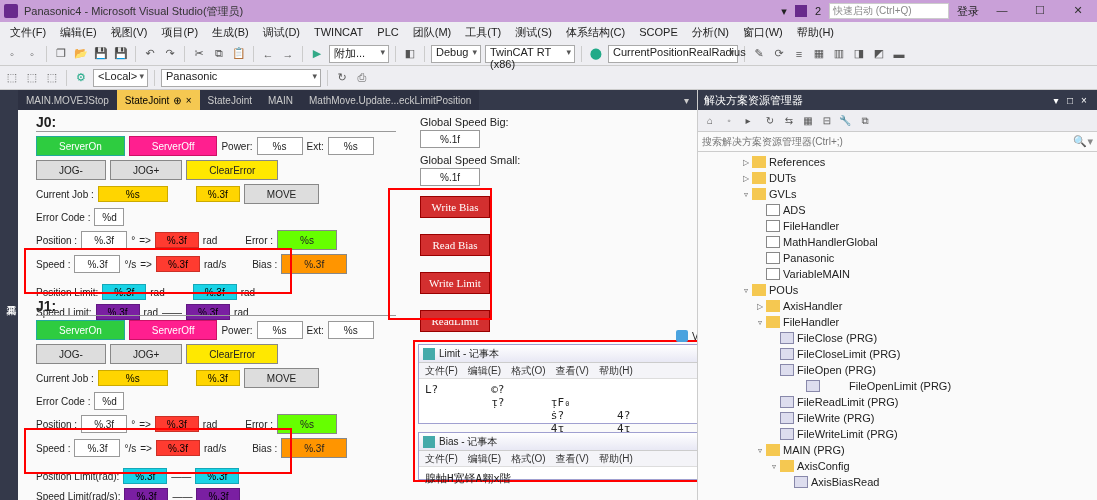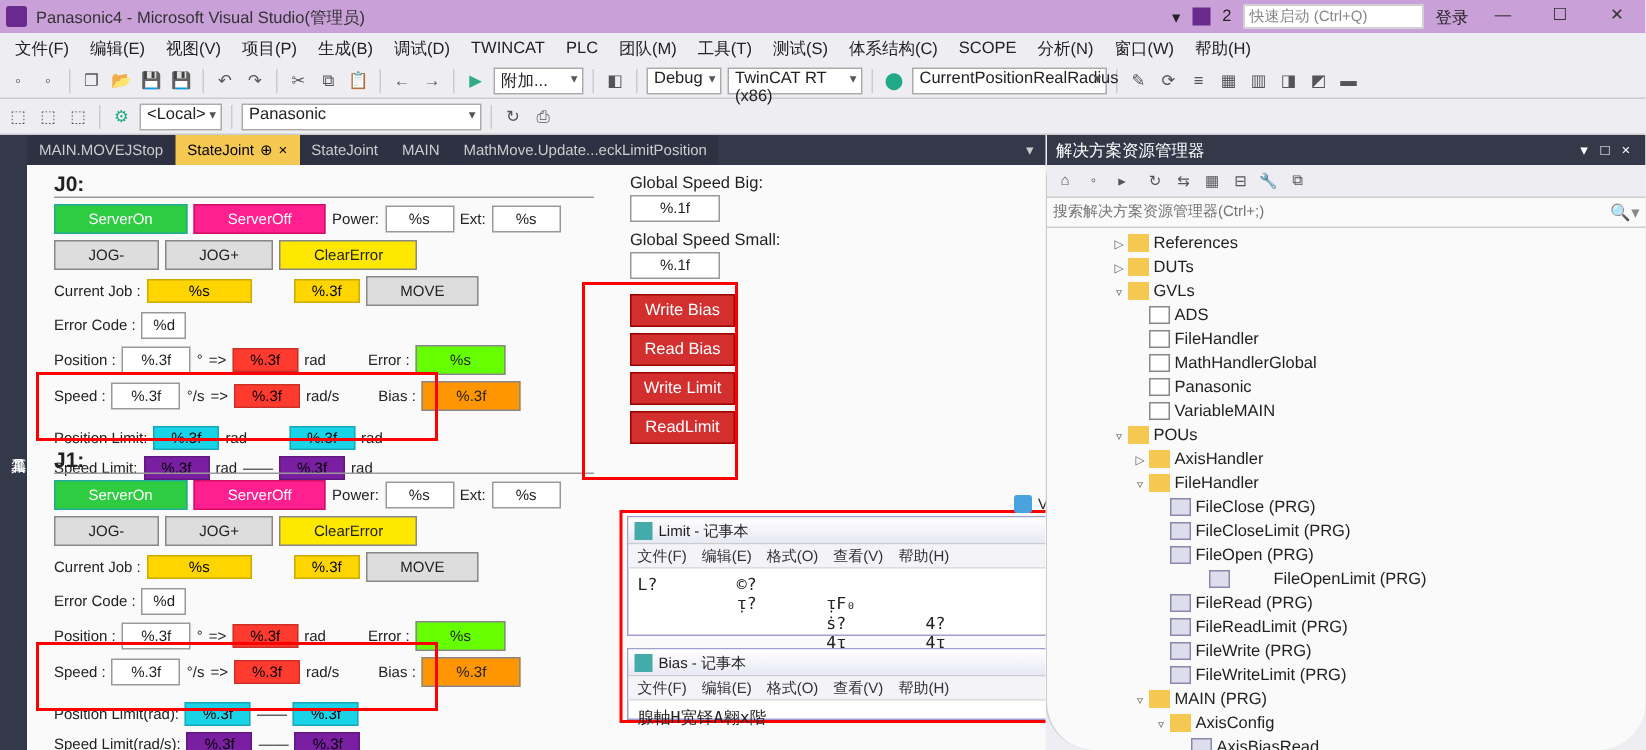--- a/index.html
+++ b/index.html
@@ -56,33 +56,33 @@
 .chip.red { background: #ff3b30; color: #000; }
 .chip.cyan { background: #19d3e6; }
 .chip.purple { background: #7a1fa2; color: #000; }
 
 .redbox { position: absolute; border: 2px solid #ff0000; }
 
 .rcol { position: absolute; left: 402px; top: 6px; width: 300px; }
 .rlabel { font-size: 11px; margin-bottom: 2px; }
 .rfld { width: 60px; }
 
-.bigred { background: #d32f2f; color: #fff; width: 70px; height: 22px; display: flex; align-items: center; justify-content: center; font-size: 11px; margin-bottom: 4px; border: 1px solid #900; }
+.bigred { background: #d32f2f; color: #fff; width: 70px; height: 22px; display: flex; align-items: center; justify-content: center; font-size: 11px; margin-bottom: 16px; border: 1px solid #900; font-family: Liberation Serif, serif; }
 
 .note { position: absolute; border: 1px solid #a0a0d0; background: #fff; }
 .note .ntitle { height: 18px; display: flex; align-items: center; padding: 0 4px; font-size: 10px; background: linear-gradient(#fff,#e8e8f4); border-bottom: 1px solid #ccc; }
 .note .nmenu { height: 16px; display: flex; align-items: center; gap: 10px; padding: 0 6px; font-size: 10px; color: #333; background: #f4f4f8; border-bottom: 1px solid #ddd; }
 .note .nbody { padding: 4px 6px; font-size: 11px; font-family: Consolas, monospace; }
 .note .nicon { width: 12px; height: 12px; background: #4aa; margin-right: 4px; }
 
 .varm { position: absolute; left: 658px; top: 220px; font-size: 10px; display: flex; align-items: center; gap: 4px; }
 .varm .vico { width: 12px; height: 12px; background: #4aa3df; border-radius: 2px; }
 
 
-.solexp { width: 400px; background: #fafafa; border-left: 1px solid #ccc; display: flex; flex-direction: column; border-radius: 32px; }
+.solexp { width: 400px; background: #fafafa; border-left: 1px solid #ccc; display: flex; flex-direction: column; }
 .sehead { height: 20px; background: #34394a; color: #fff; display: flex; align-items: center; padding: 0 6px; font-size: 11px; }
 .sehead .spacer { flex: 1; }
 .sehead .hbtn { width: 14px; text-align: center; font-size: 10px; }
 .setool { height: 22px; background: #eeeef2; display: flex; align-items: center; padding: 0 4px; gap: 3px; border-bottom: 1px solid #ccc; }
 .setool .tico { width: 16px; height: 16px; display: flex; align-items: center; justify-content: center; font-size: 10px; color: #555; }
 .sesearch { height: 20px; display: flex; align-items: center; padding: 0 4px; border-bottom: 1px solid #ccc; }
 .sesearch input { flex: 1; border: none; background: transparent; font-size: 10px; color: #888; outline: none; }
 .sesearch .sico { color: #888; font-size: 11px; }
 .tree { flex: 1; overflow: auto; padding: 2px 0; }
 .tn { display: flex; align-items: center; height: 16px; font-size: 11px; white-space: nowrap; }
@@ -490,25 +490,20 @@
           <span>FileOpen  (PRG)</span>
         </div>
         <div class="tn" style="padding-left: 70px; gap: 26px;">
           <span class="exp"></span>
           <span class="nic prg"></span>
           <span>FileOpenLimit  (PRG)</span>
         </div>
         <div class="tn" style="padding-left: 70px;">
           <span class="exp"></span>
           <span class="nic prg"></span>
-          <span>FileRead  (PRG)</span>
-        </div>
-        <div class="tn" style="padding-left: 70px;">
-          <span class="exp"></span>
-          <span class="nic prg"></span>
           <span>FileReadLimit  (PRG)</span>
         </div>
         <div class="tn" style="padding-left: 70px;">
           <span class="exp"></span>
           <span class="nic prg"></span>
           <span>FileWrite  (PRG)</span>
         </div>
         <div class="tn" style="padding-left: 70px;">
           <span class="exp"></span>
           <span class="nic prg"></span>

